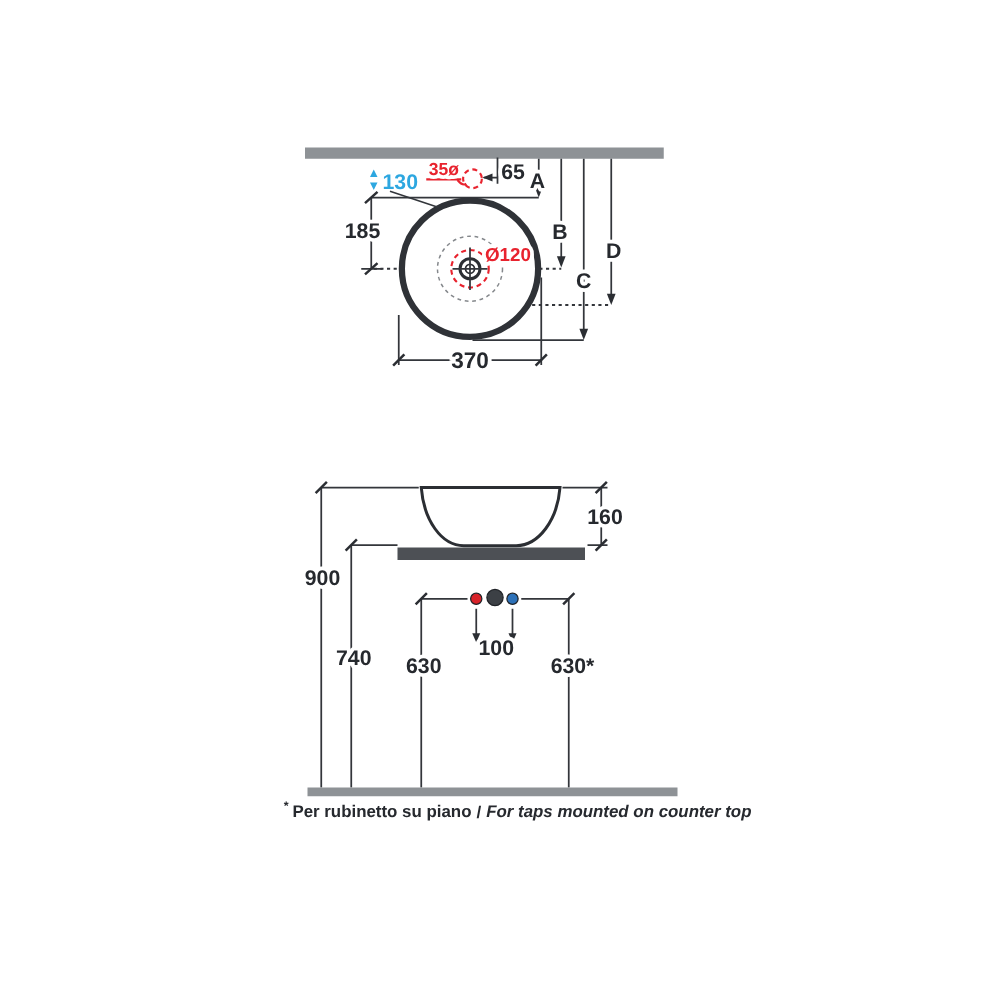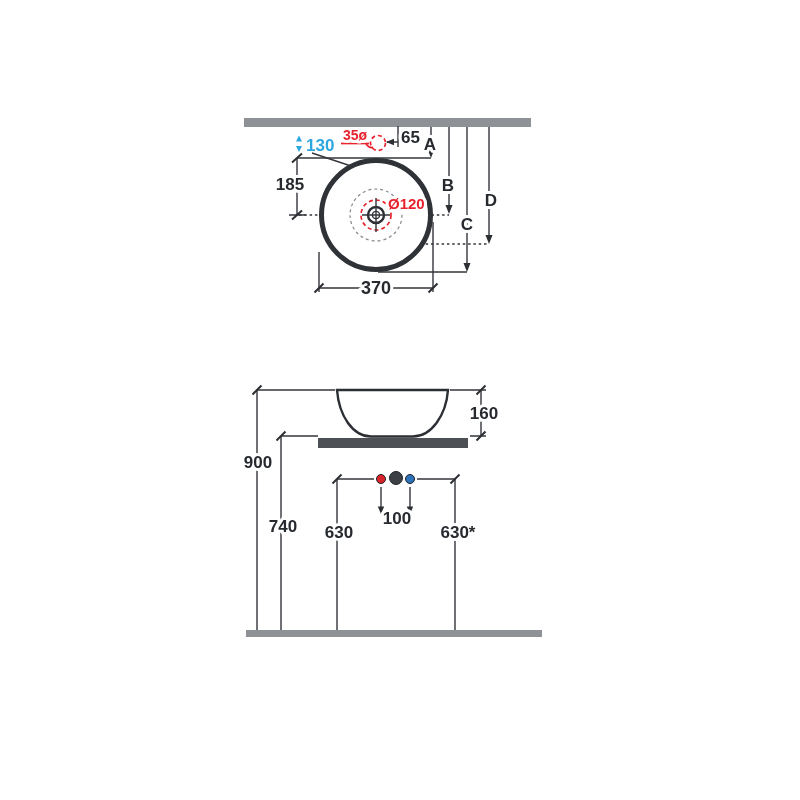--- a/index.html
+++ b/index.html
@@ -122,13 +122,16 @@
       <text class="dark t17 halo" x="258" y="468" text-anchor="middle">900</text>
       <text class="dark t17 halo" x="283" y="532" text-anchor="middle">740</text>
       <text class="dark t17 halo" x="339" y="538" text-anchor="middle">630</text>
       <text class="dark t17 halo" x="458" y="538" text-anchor="middle">630*</text>
       <text class="dark t17 halo" x="397" y="524" text-anchor="middle">100</text>
       <text class="dark t17 halo" x="484" y="419" text-anchor="middle">160</text>
     </g>
   </svg>
 
   
+  <div id="footnote">
+    <span class="marker">*</span><span>Per rubinetto su piano</span><span class="sep">/</span><span class="en">For taps mounted on counter top</span>
+  </div>
 </div>
 
 </body></html>

